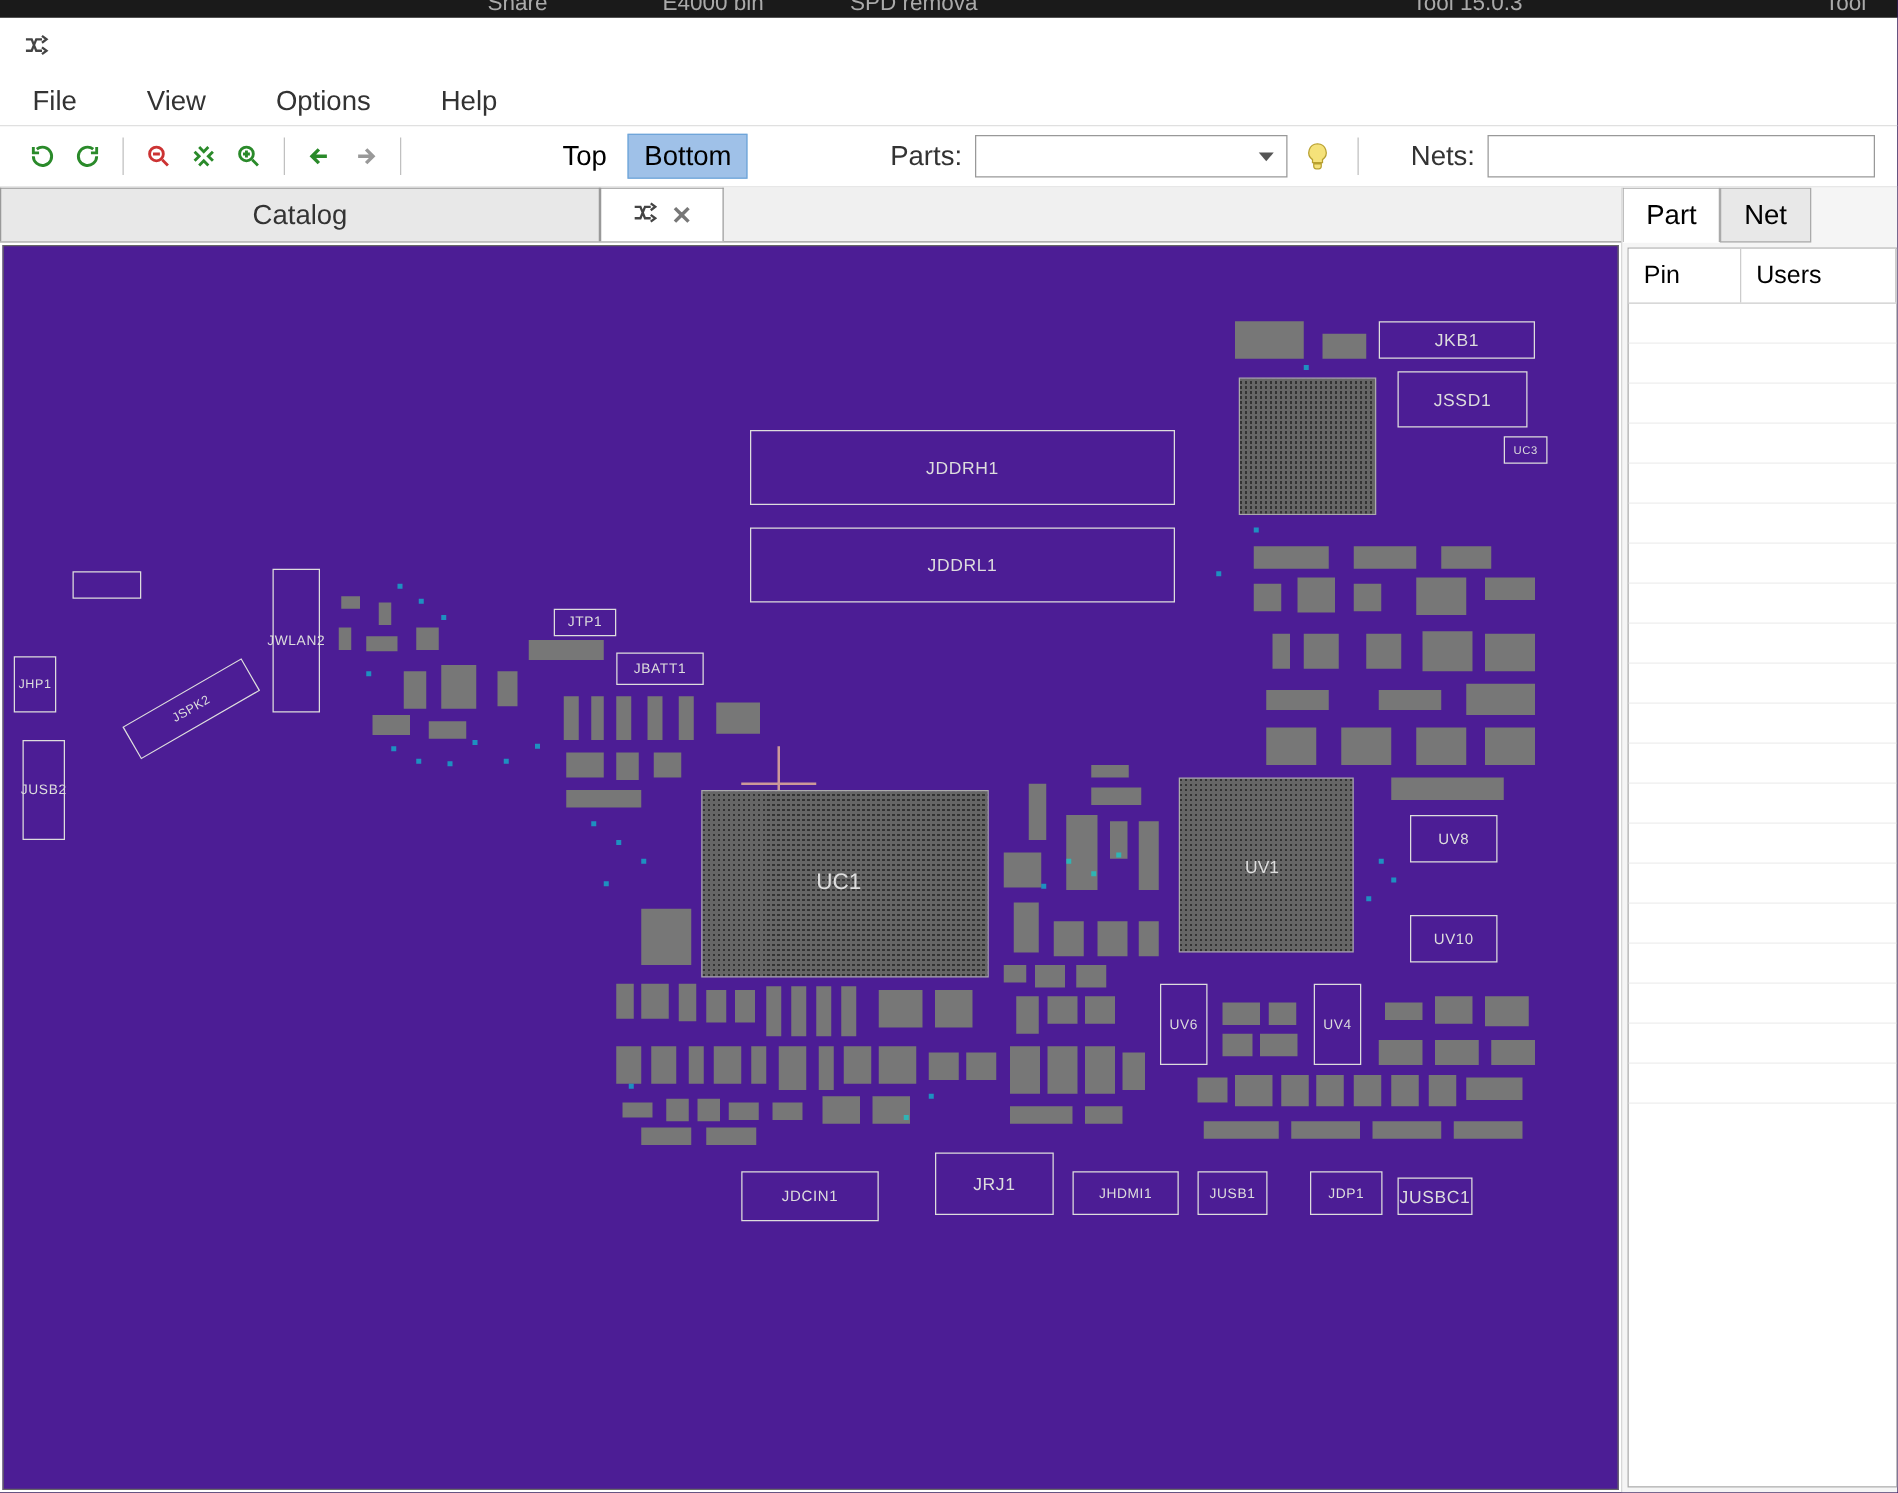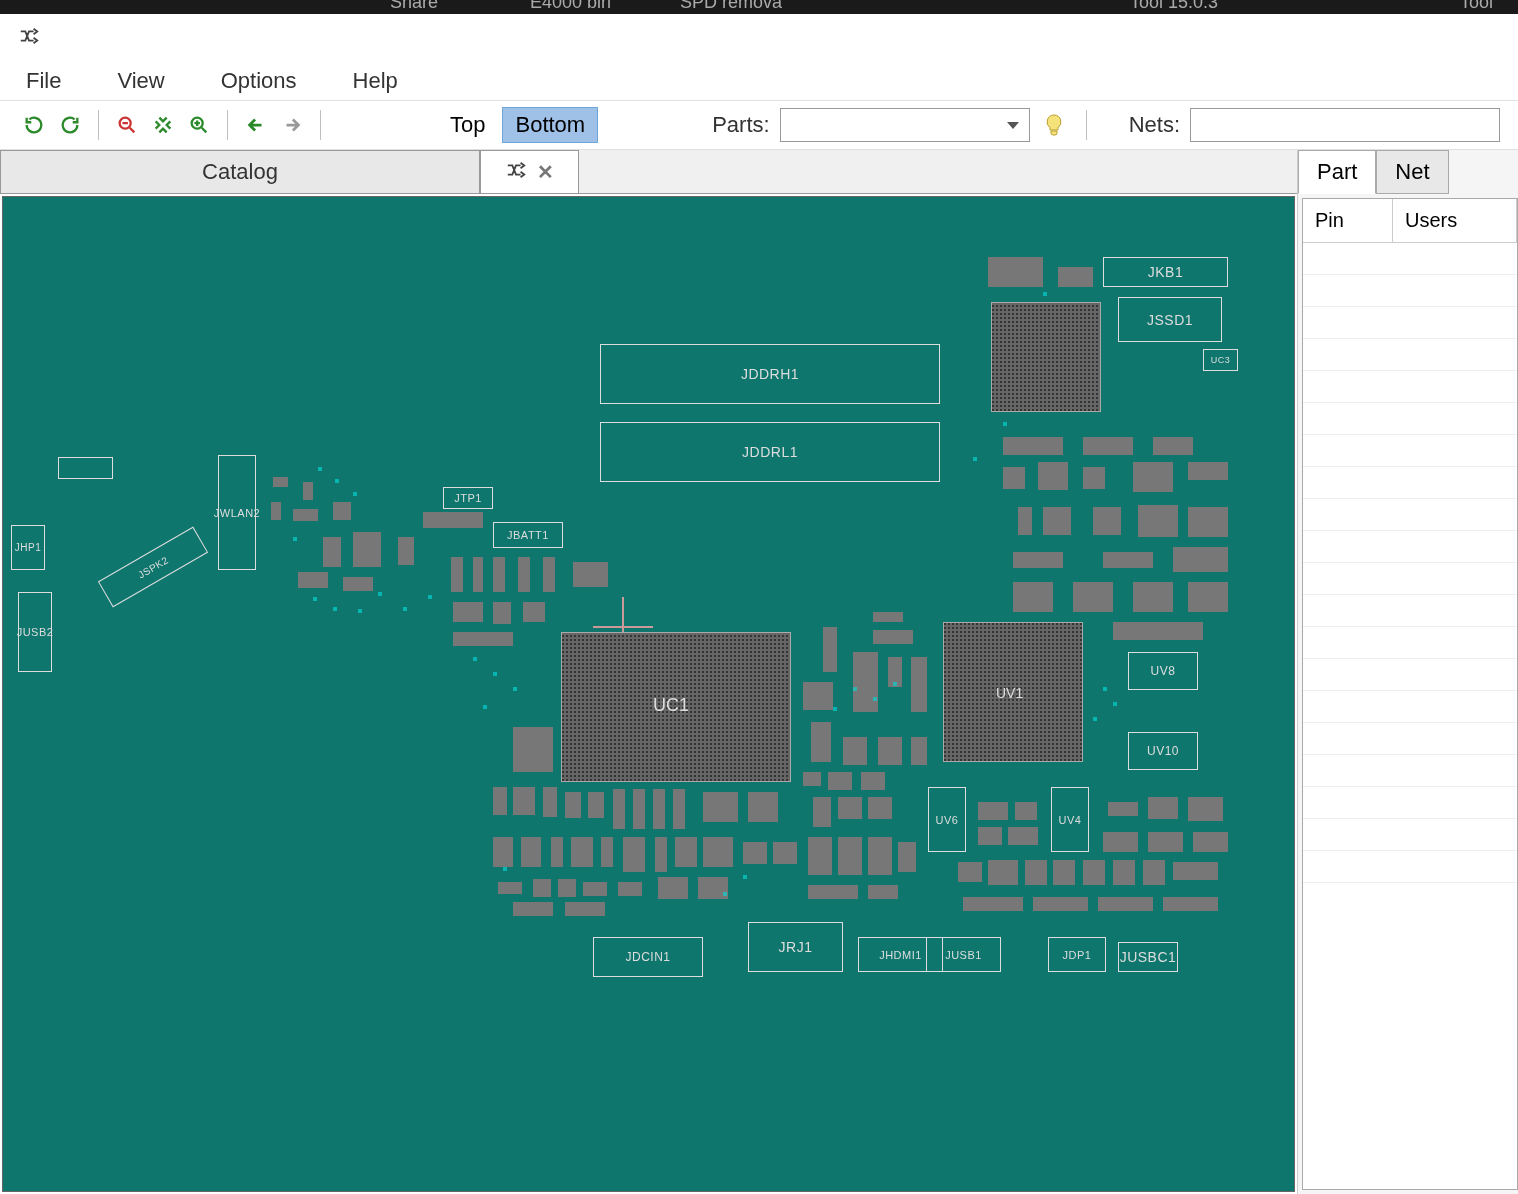--- a/index.html
+++ b/index.html
@@ -150,21 +150,21 @@
 .tab .close {
   color: #777;
   font-weight: bold;
   font-size: 20px;
   cursor: pointer;
 }
 .tab .sh-icon { font-size: 16px; }
 
 .viewer {
   flex: 1;
-  background: #0f766e;
+  background: #4c1d95;
   position: relative;
   overflow: hidden;
   margin: 2px;
   border: 1px solid #666;
 }
 
 
 .pcb-box {
   position: absolute;
   border: 1.5px solid #ddd;
@@ -396,21 +396,21 @@
         <div class="pcb-box" style="left:925px;top:590px;width:38px;height:65px;font-size:11px">
             <span class="v">UV6</span>
           </div>
         <div class="pcb-box" style="left:1048px;top:590px;width:38px;height:65px;font-size:11px">
             <span class="v">UV4</span>
           </div>
 
         <div class="pcb-box" style="left:590px;top:740px;width:110px;height:40px;font-size:12px">JDCIN1</div>
         <div class="pcb-box" style="left:745px;top:725px;width:95px;height:50px;font-size:14px">JRJ1</div>
         <div class="pcb-box" style="left:855px;top:740px;width:85px;height:35px;font-size:11px">JHDMI1</div>
-        <div class="pcb-box" style="left:923px;top:740px;width:75px;height:35px;font-size:11px">JUSB1</div>
+        <div class="pcb-box" style="left:955px;top:740px;width:56px;height:35px;font-size:11px">JUSB1</div>
         <div class="pcb-box" style="left:1045px;top:740px;width:58px;height:35px;font-size:11px">JDP1</div>
         <div class="pcb-box" style="left:1115px;top:745px;width:60px;height:30px;font-size:14px">JUSBC1</div>
 
         <div class="dot" style="left:985px;top:60px;width:55px;height:30px"></div>
         <div class="dot" style="left:1055px;top:70px;width:35px;height:20px"></div>
         <div class="dot" style="left:1000px;top:240px;width:60px;height:18px"></div>
         <div class="dot" style="left:1080px;top:240px;width:50px;height:18px"></div>
         <div class="dot" style="left:1150px;top:240px;width:40px;height:18px"></div>
         <div class="dot" style="left:1000px;top:270px;width:22px;height:22px"></div>
         <div class="dot" style="left:1035px;top:265px;width:30px;height:28px"></div>

